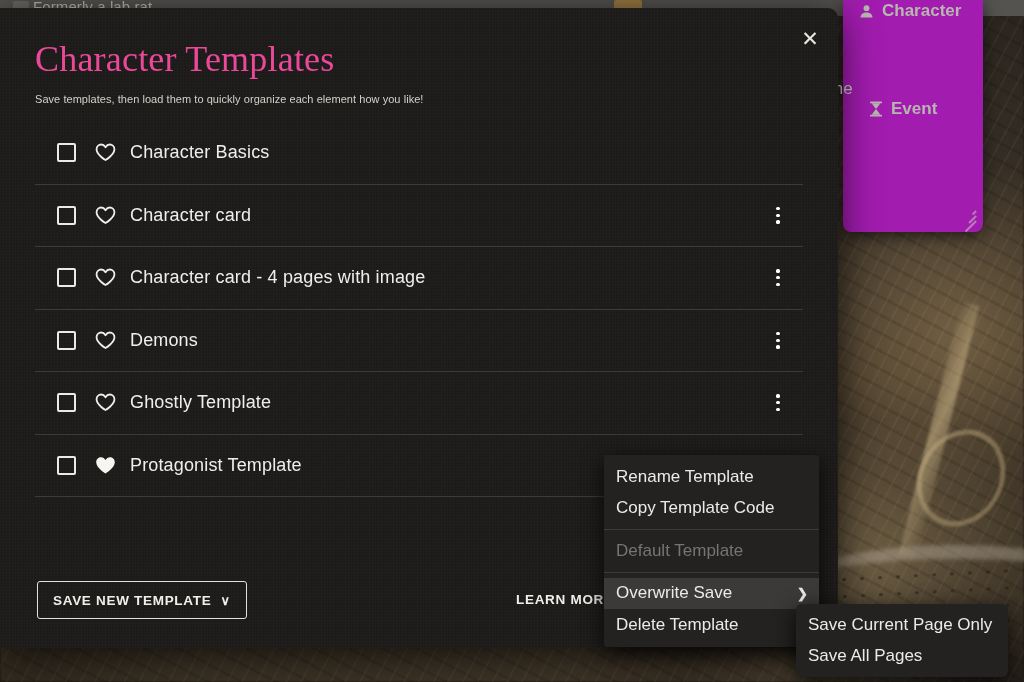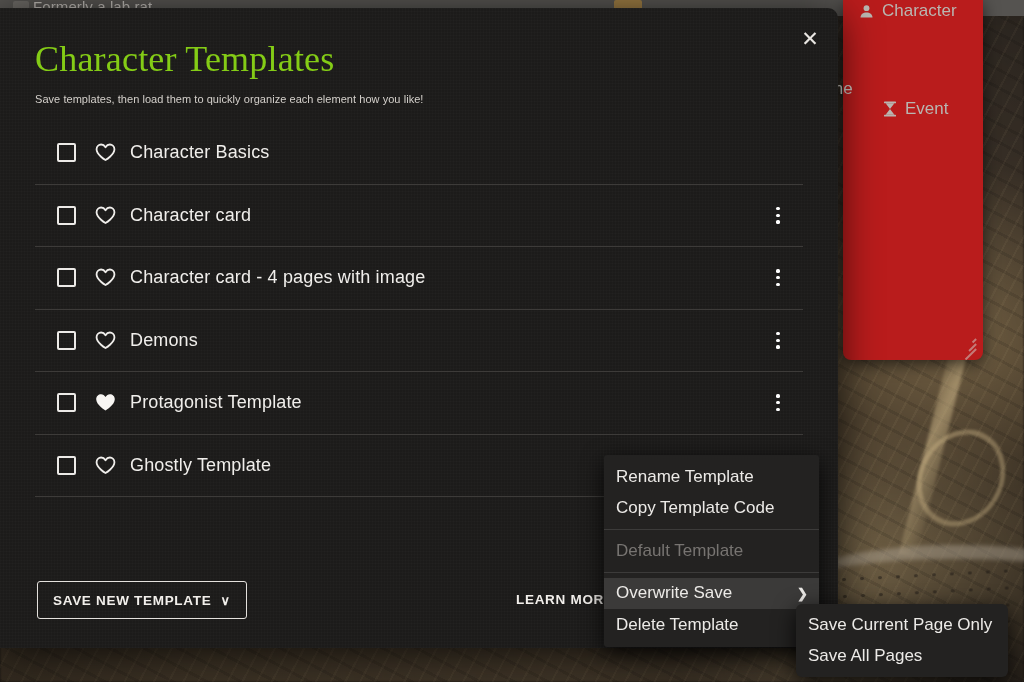--- a/index.html
+++ b/index.html
@@ -107,37 +107,38 @@
     left: 614px; top: 0px;
     width: 28px; height: 16px;
     background: #9a7a42;
     border-radius: 2px;
   }
 
   
   .side-panel {
     position: absolute;
     left: 843px; top: 0px;
-    width: 140px; height: 360px;
-    background: #b91c1c;
+    width: 140px; height: 232px;
+    background: #a21caf;
     border-radius: 0 0 8px 8px;
     box-shadow: 0 4px 16px rgba(0,0,0,0.6);
     overflow: hidden;
+    font-weight: bold;
   }
   .side-item {
     position: absolute;
     display: flex;
     align-items: center;
     gap: 8px;
     color: #b9b6b1;
     font-size: 17px;
     white-space: nowrap;
   }
   .side-item.character { left: 16px; top: 1px; }
-  .side-item.event { left: 40px; top: 99px; }
+  .side-item.event { left: 26px; top: 99px; }
   .side-item svg { display: block; flex: none; }
   .resize-grip {
     position: absolute;
     right: 7px; bottom: 7px;
     width: 16px; height: 16px;
     opacity: 0.55;
   }
   .resize-grip span {
     position: absolute;
     right: 0;
@@ -195,21 +196,21 @@
     font-family: "Liberation Sans", sans-serif;
     z-index: 3;
   }
 
   .modal-title {
     position: absolute;
     left: 35px; top: 30px;
     font-family: "Liberation Serif", "DejaVu Serif", serif;
     font-size: 36px;
     font-weight: 400;
-    color: #84cc16;
+    color: #ec4899;
     letter-spacing: 0.2px;
     z-index: 2;
   }
   .modal-subtitle {
     position: absolute;
     left: 35px; top: 85px;
     font-size: 11px;
     color: #d4d0cb;
     letter-spacing: 0.05px;
     z-index: 2;
@@ -478,40 +479,40 @@
         <div class="tpl-kebab">
             <i></i>
             <i></i>
             <i></i>
           </div>
       </div>
 
       <div class="tpl-row">
         <div class="tpl-check"></div>
         <div class="tpl-heart">
+          <svg width="21" height="19" viewBox="0 0 22 20" fill="none" stroke="#f0eeeb" stroke-width="1.9" stroke-linejoin="round">
+            <path d="M11 18C11 18 1.6 12.3 1.6 6.6 1.6 3.6 3.9 1.6 6.4 1.6c2 0 3.6 1.2 4.6 2.8 1-1.6 2.6-2.8 4.6-2.8 2.5 0 4.8 2 4.8 5 0 5.7-9.4 11.4-9.4 11.4z"></path>
+          </svg>
+        </div>
+        <div class="tpl-label">Ghostly Template</div>
+        <div class="tpl-kebab">
+            <i></i>
+            <i></i>
+            <i></i>
+          </div>
+      </div>
+
+      <div class="tpl-row">
+        <div class="tpl-check"></div>
+        <div class="tpl-heart">
           <svg width="21" height="19" viewBox="0 0 22 20" fill="#f7f5f2">
             <path d="M11 18.4C11 18.4 1.2 12.4 1.2 6.5 1.2 3.3 3.6 1.2 6.3 1.2c2 0 3.7 1.2 4.7 2.9 1-1.7 2.7-2.9 4.7-2.9 2.7 0 5.1 2.1 5.1 5.3 0 5.9-9.8 11.9-9.8 11.9z"></path>
           </svg>
         </div>
         <div class="tpl-label">Protagonist Template</div>
-        <div class="tpl-kebab">
-            <i></i>
-            <i></i>
-            <i></i>
-          </div>
-      </div>
-
-      <div class="tpl-row">
-        <div class="tpl-check"></div>
-        <div class="tpl-heart">
-          <svg width="21" height="19" viewBox="0 0 22 20" fill="none" stroke="#f0eeeb" stroke-width="1.9" stroke-linejoin="round">
-            <path d="M11 18C11 18 1.6 12.3 1.6 6.6 1.6 3.6 3.9 1.6 6.4 1.6c2 0 3.6 1.2 4.6 2.8 1-1.6 2.6-2.8 4.6-2.8 2.5 0 4.8 2 4.8 5 0 5.7-9.4 11.4-9.4 11.4z"></path>
-          </svg>
-        </div>
-        <div class="tpl-label">Ghostly Template</div>
         <div class="tpl-kebab">
             <i></i>
             <i></i>
             <i></i>
           </div>
       </div>
 
     </div>
 
     <button class="save-new-btn">

